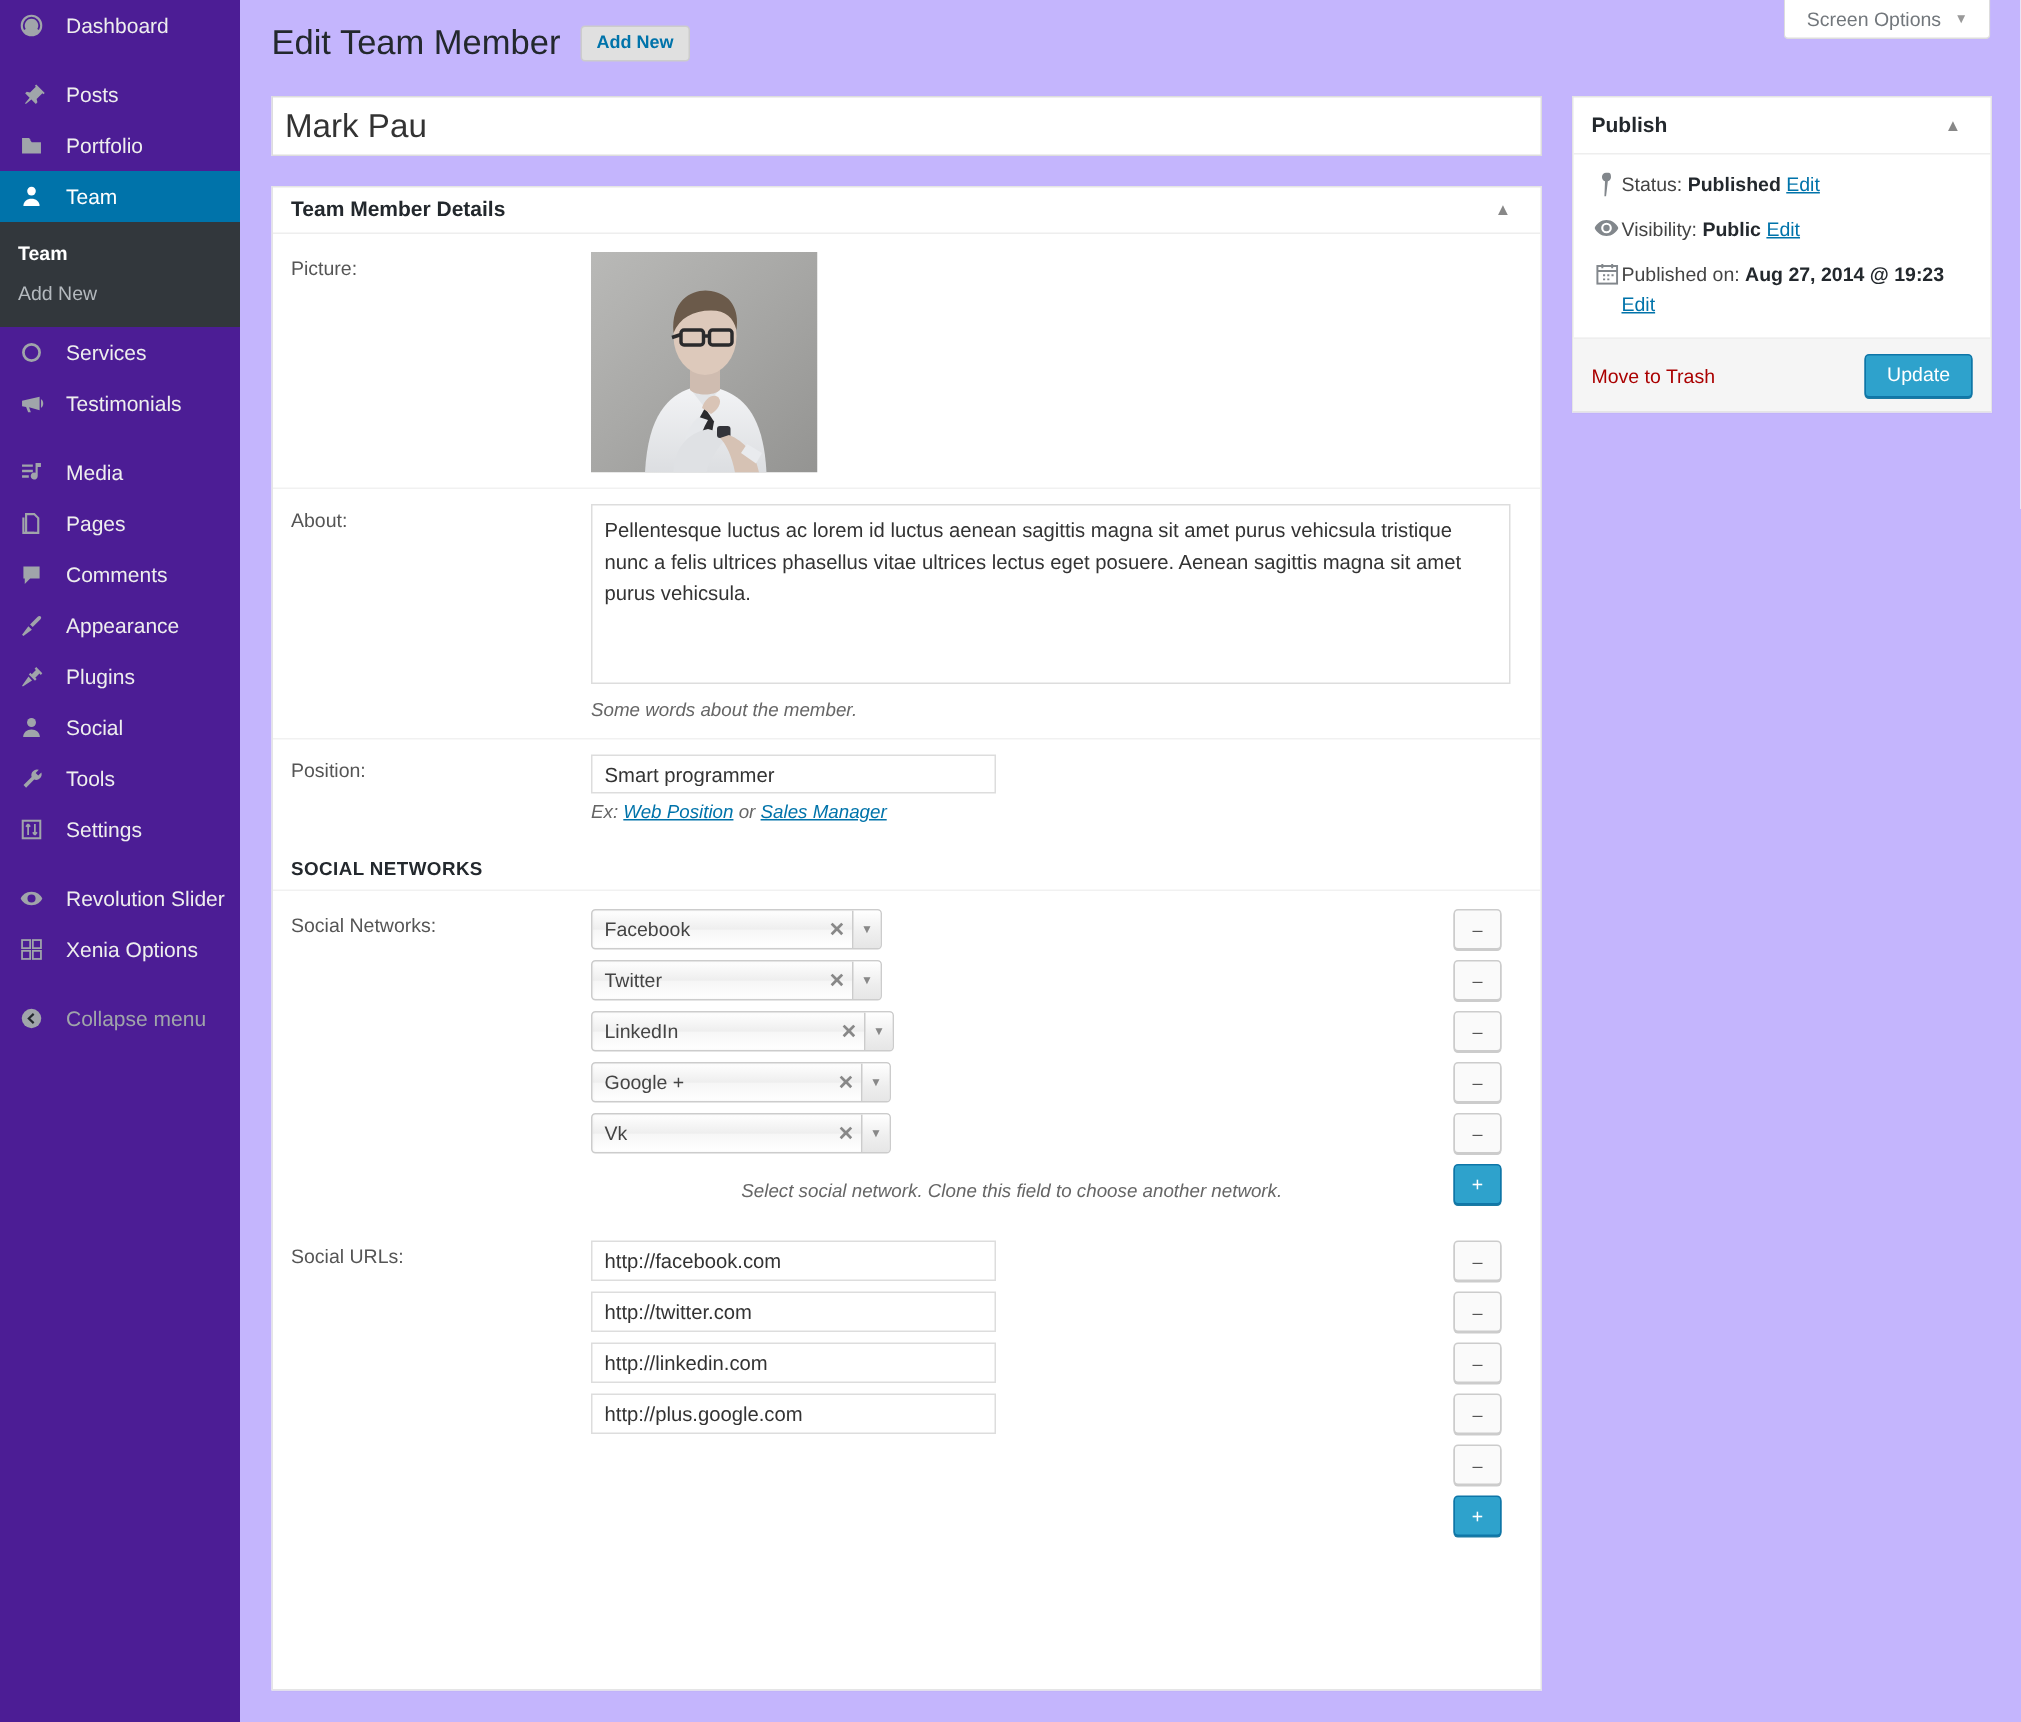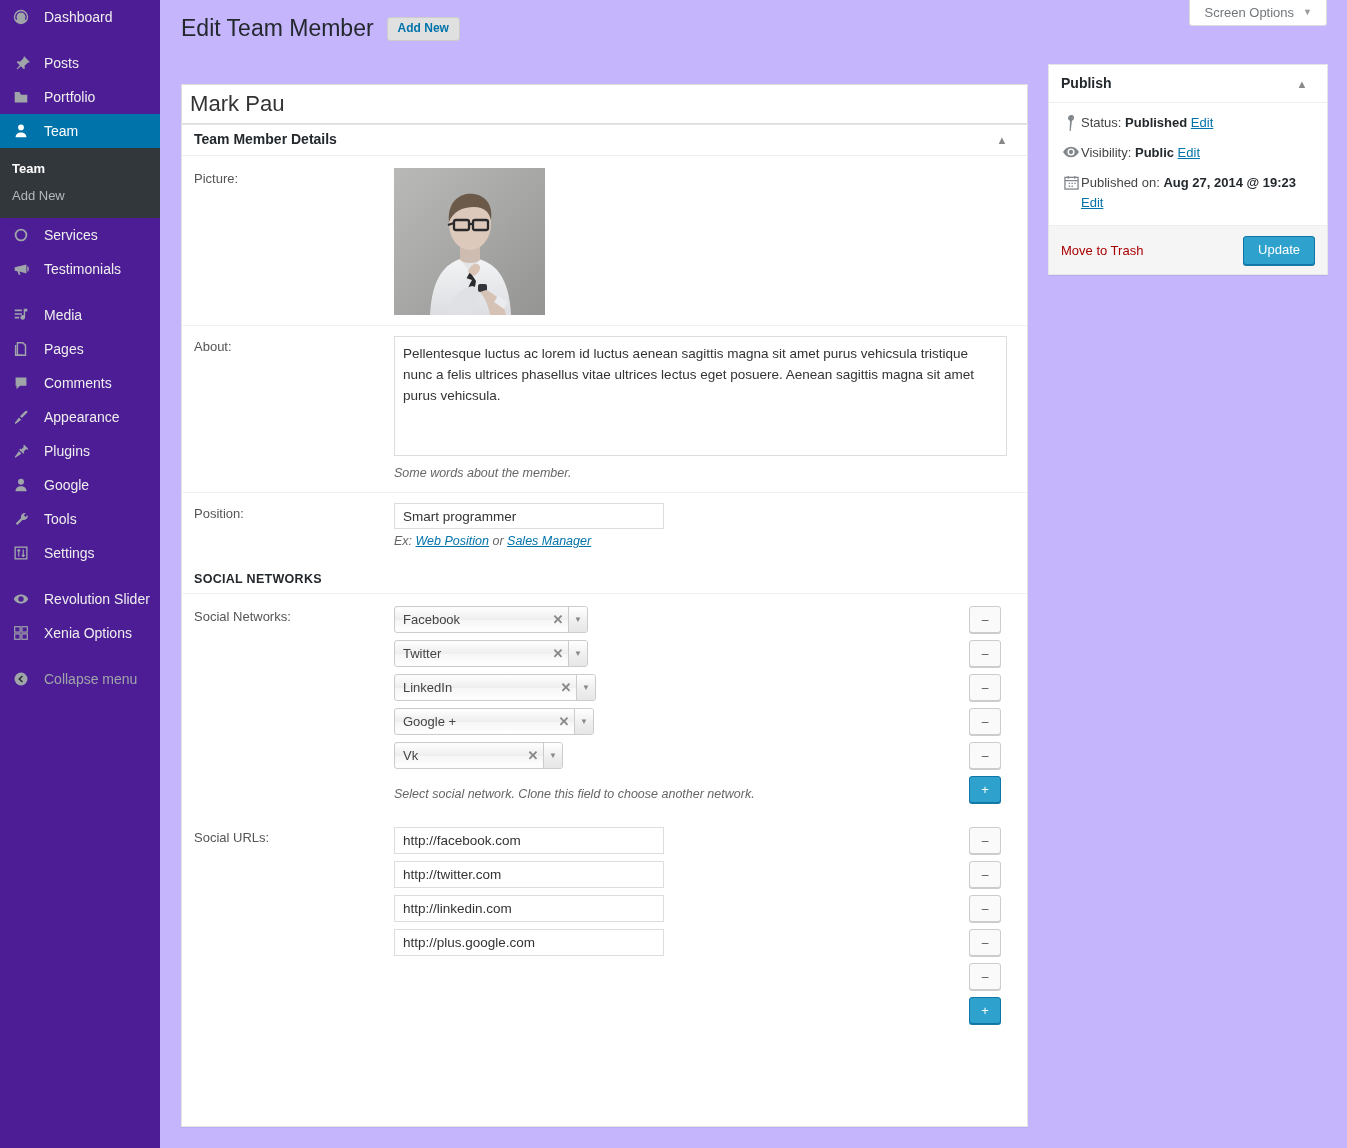--- a/index.html
+++ b/index.html
@@ -121,21 +121,20 @@
     color: #0073aa;
     font-size: 12px;
     font-weight: bold;
     padding: 4px 10px 5px 10px;
     cursor: pointer;
     line-height: 13px;
   }
   #title-wrap {
     position: absolute; left: 21px; top: 64px;
     width: 1011px;
-    margin-top: 20px;
   }
   #title-field {
     width: 847px; height: 40px;
     border: 1px solid #ddd;
     background: #fff;
     padding: 3px 8px;
     font-size: 1.7em;
     font-family: "Liberation Sans", sans-serif;
     color: #333;
     outline: none;
@@ -509,21 +508,21 @@
       <span>Plugins</span>
     </div>
 
     <div class="menu-item">
       <span class="mi-icon">
         <svg width="18" height="18" viewBox="0 0 20 20" fill="currentColor">
             <circle cx="10" cy="6.3" r="3.3"></circle>
             <path d="M3.8 17c0-3.4 2.8-5.6 6.2-5.6s6.2 2.2 6.2 5.6H3.8z"></path>
           </svg>
       </span>
-      <span>Google</span>
+      <span>Social</span>
     </div>
 
     <div class="menu-item">
       <span class="mi-icon">
         <svg width="18" height="18" viewBox="0 0 20 20" fill="currentColor">
             <path d="M15.4 3.6a4.2 4.2 0 00-5.3 5.3l-6 6 1.9 1.9 6-6a4.2 4.2 0 005.3-5.3l-2.3 2.3-1.9-1.9 2.3-2.3z"></path>
           </svg>
       </span>
       <span>Tools</span>
     </div>
@@ -701,28 +700,28 @@
 
               <div class="clone-item">
                 <div class="s2" style="width:200px;">
                   <span class="s2-text">Google +</span>
                   <span class="s2-clear">✕</span>
                   <span class="s2-arrow">▼</span>
                 </div>
               </div>
 
               <div class="clone-item">
-                <div class="s2" style="width:169px;">
+                <div class="s2" style="width:200px;">
                   <span class="s2-text">Vk</span>
                   <span class="s2-clear">✕</span>
                   <span class="s2-arrow">▼</span>
                 </div>
               </div>
 
-              <div class="fdesc" style="margin-top:16px;">Select social network. Clone this field to choose another network.</div>
+              <div class="fdesc" style="margin-top:16px;text-align:center;">Select social network. Clone this field to choose another network.</div>
             </div>
 
             <div class="clone-right">
               <div class="btn-minus">–</div>
               <div class="btn-minus">–</div>
               <div class="btn-minus">–</div>
               <div class="btn-minus">–</div>
               <div class="btn-minus">–</div>
               <div class="btn-plus">+</div>
             </div>

